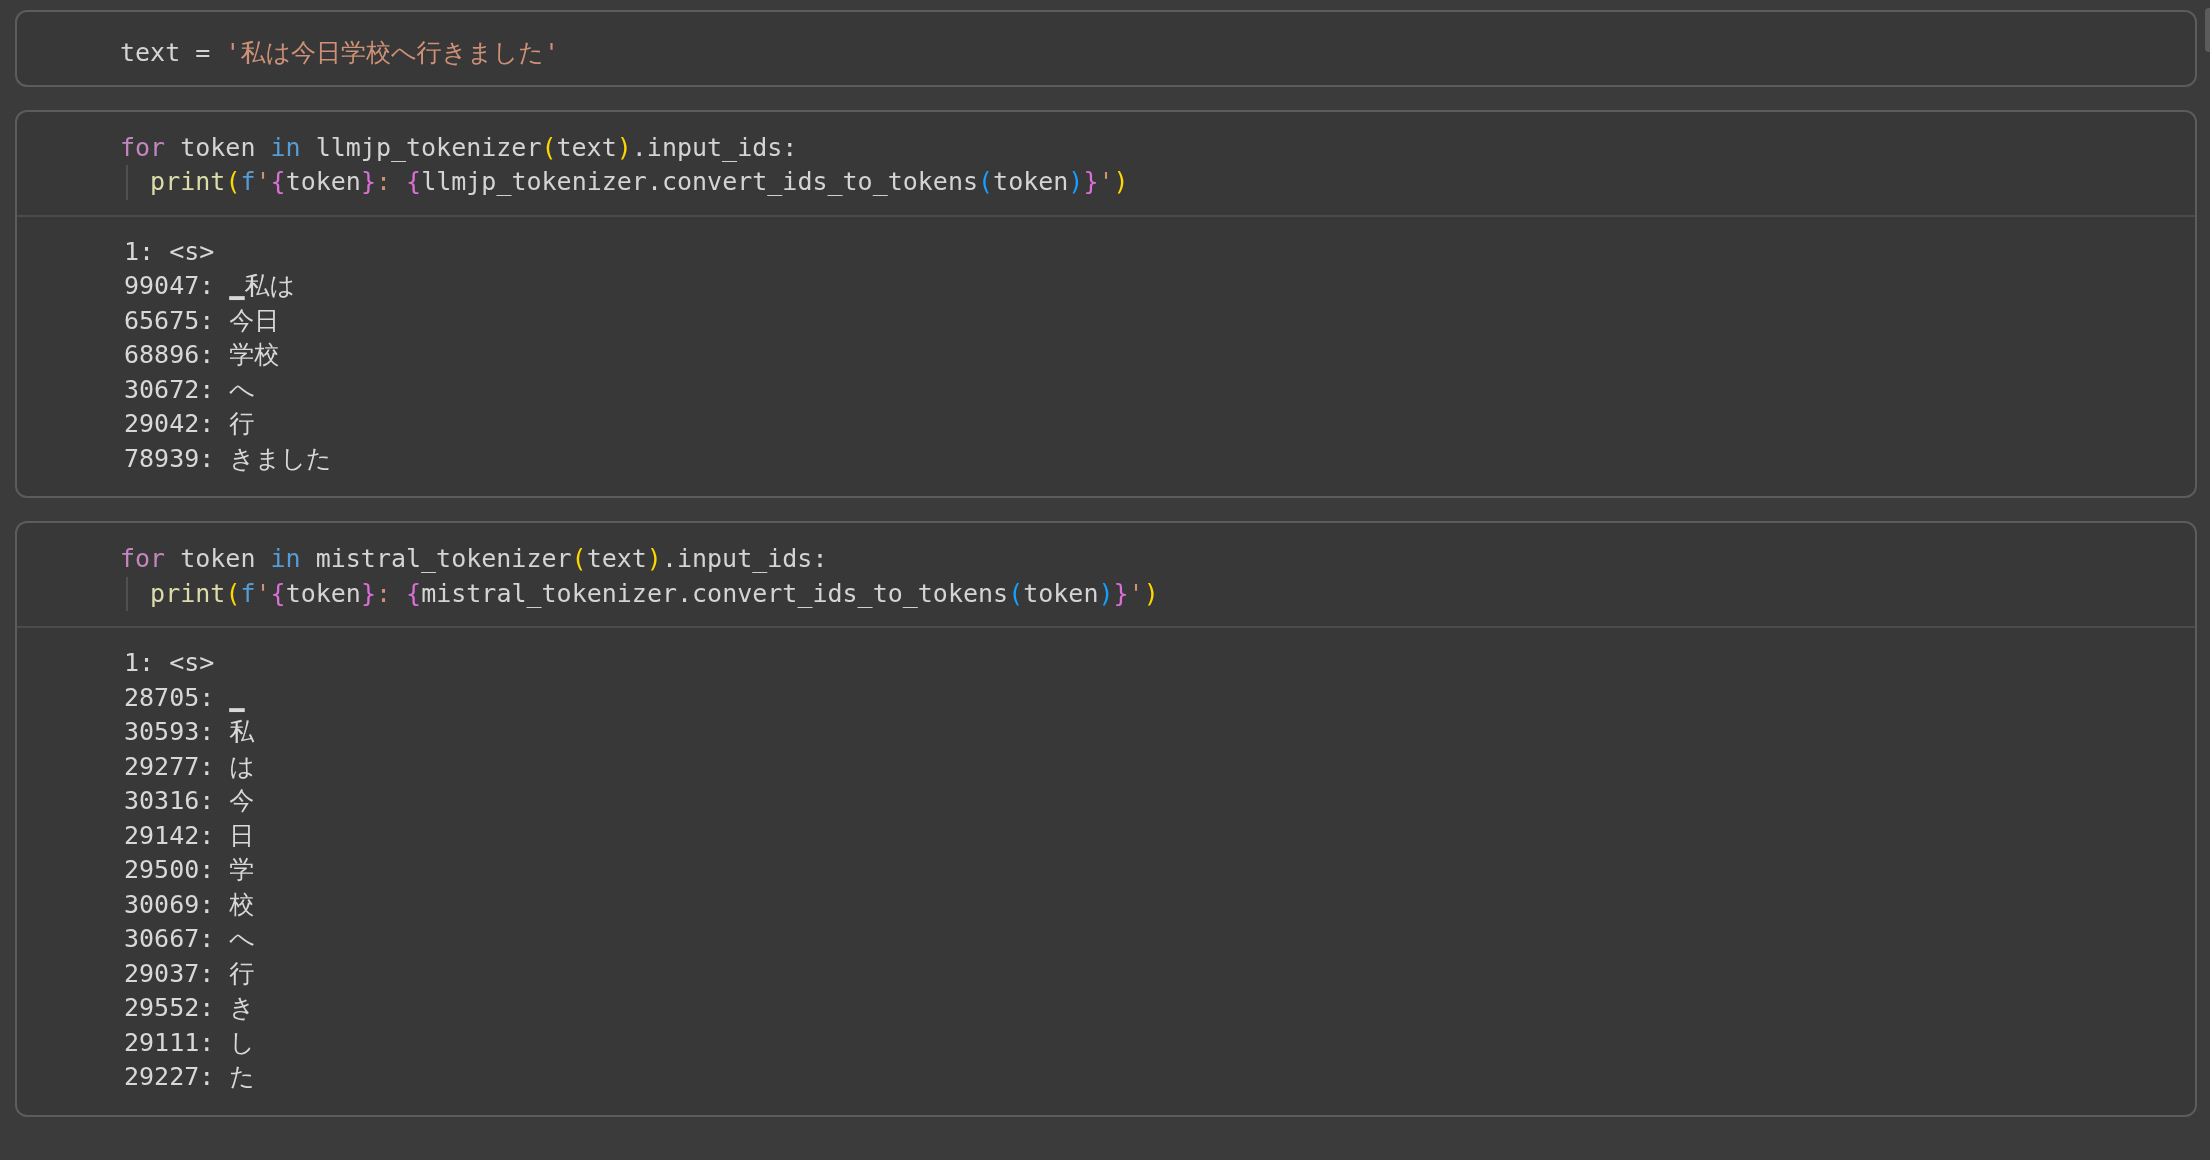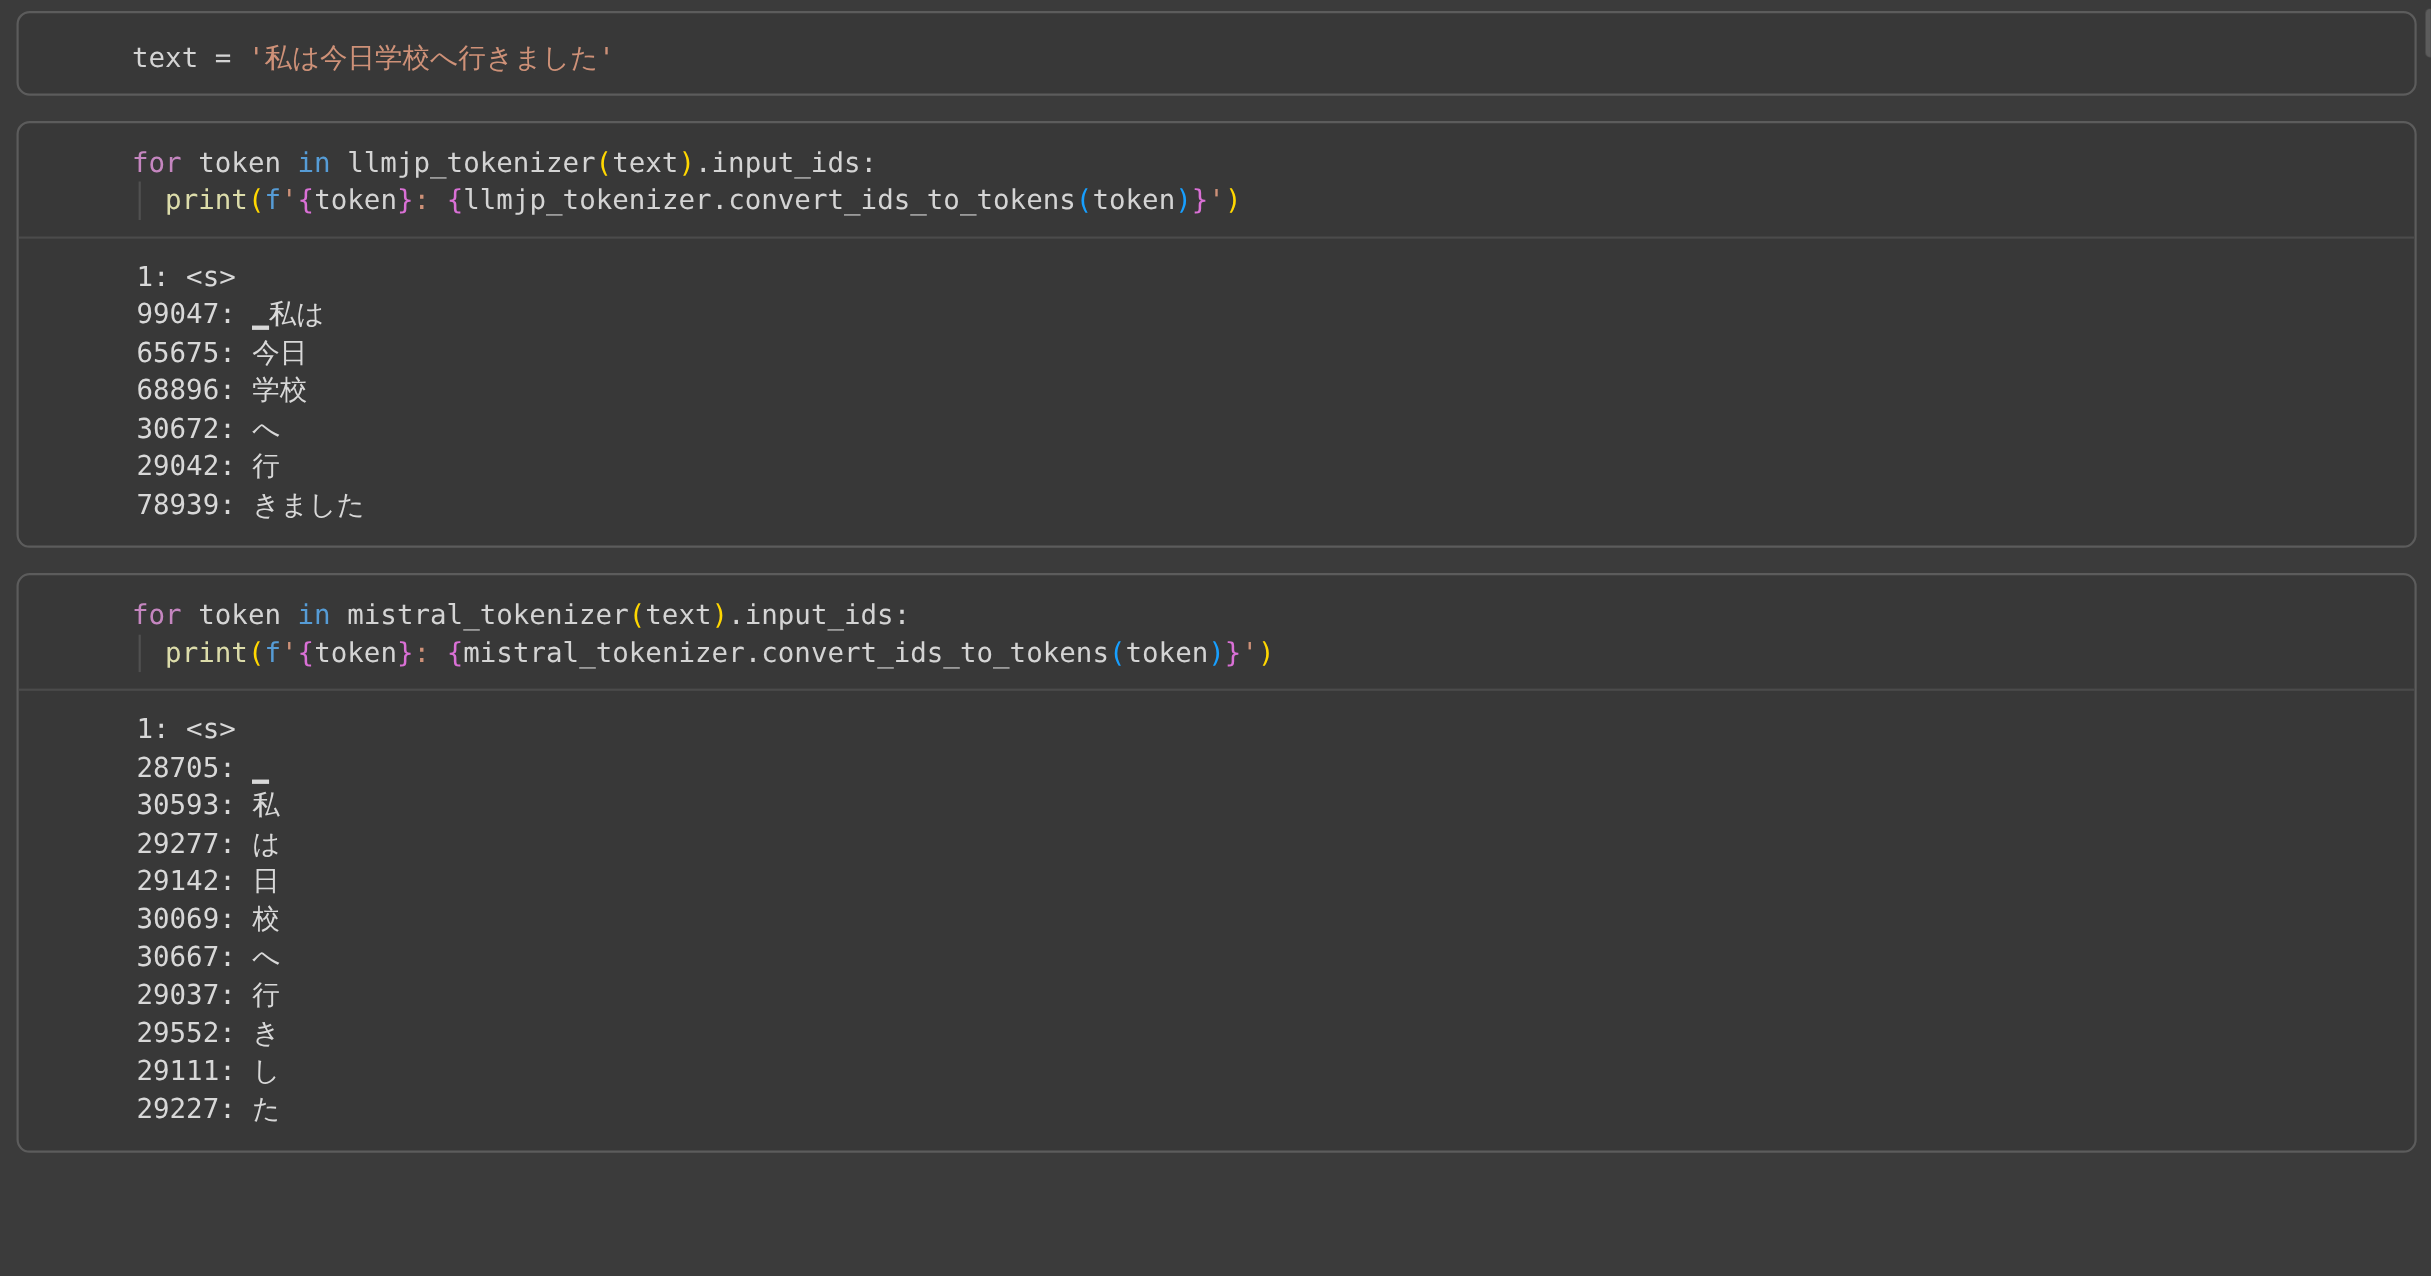--- a/index.html
+++ b/index.html
@@ -90,21 +90,23 @@
         <div class="code-line"><span class="tok-keyword">for</span><span class="tok-plain"> token </span><span class="tok-keyword2">in</span><span class="tok-plain"> mistral_tokenizer</span><span class="tok-bracket1">(</span><span class="tok-plain">text</span><span class="tok-bracket1">)</span><span class="tok-plain">.input_ids:</span></div>
         <div class="code-line"><span class="tok-plain">  </span><span class="tok-function">print</span><span class="tok-bracket1">(</span><span class="tok-keyword2">f</span><span class="tok-string">'</span><span class="tok-bracket2">{</span><span class="tok-plain">token</span><span class="tok-bracket2">}</span><span class="tok-string">: </span><span class="tok-bracket2">{</span><span class="tok-plain">mistral_tokenizer.convert_ids_to_tokens</span><span class="tok-bracket3">(</span><span class="tok-plain">token</span><span class="tok-bracket3">)</span><span class="tok-bracket2">}</span><span class="tok-string">'</span><span class="tok-bracket1">)</span></div>
         <div class="indent-guide"></div>
       </div>
       <div class="divider"></div>
       <div class="output-area">
         <div class="output-line">1: &lt;s&gt;</div>
         <div class="output-line">28705: ▁</div>
         <div class="output-line">30593: 私</div>
         <div class="output-line">29277: は</div>
+        <div class="output-line">30316: 今</div>
         <div class="output-line">29142: 日</div>
+        <div class="output-line">29500: 学</div>
         <div class="output-line">30069: 校</div>
         <div class="output-line">30667: へ</div>
         <div class="output-line">29037: 行</div>
         <div class="output-line">29552: き</div>
         <div class="output-line">29111: し</div>
         <div class="output-line">29227: た</div>
       </div>
     </section>
   </div>
 <div class="scroll-thumb"></div>

